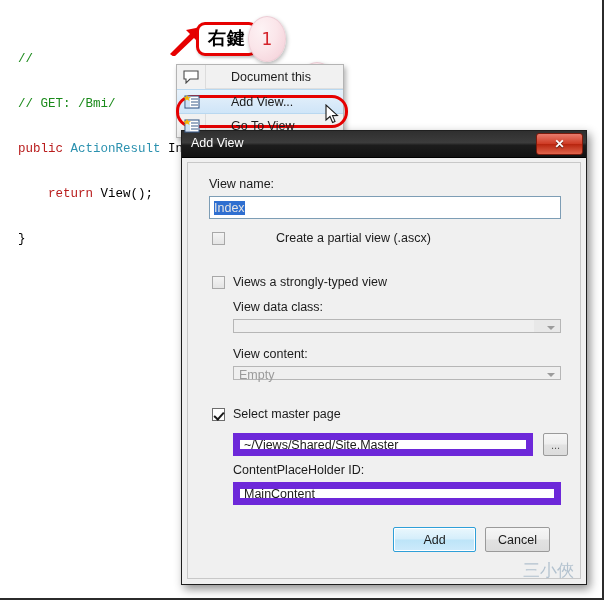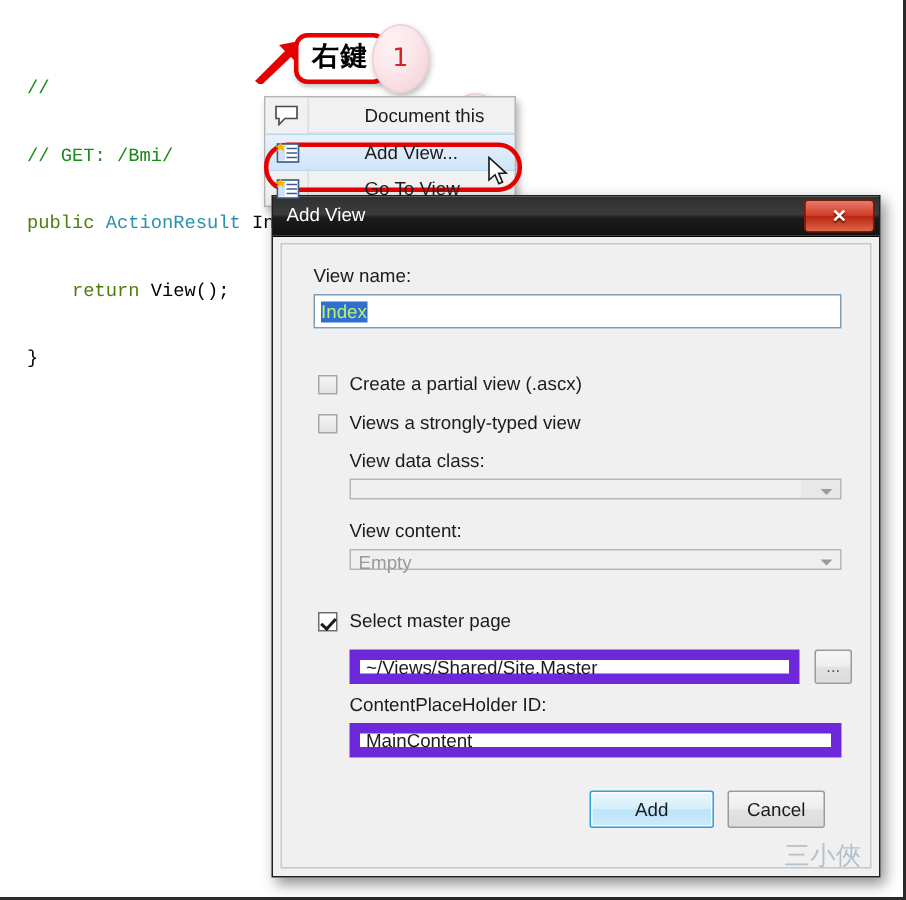--- a/index.html
+++ b/index.html
@@ -26,21 +26,21 @@
     position: absolute;
     left: 18px;
     top: 22px;
     font-family: "Liberation Mono", "DejaVu Sans Mono", monospace;
     font-size: 12.5px;
     line-height: 15px;
     white-space: pre;
     color: #000000;
   }
   .c-comment { color: #1a8a1a; }
-  .c-kw { color: #4d7c0f; }
+  .c-kw { color: #b91c1c; }
   .c-type { color: #2b91af; }
   .c-plain { color: #000000; }
 
   
   #ctxmenu {
     position: absolute;
     left: 176px;
     top: 64px;
     width: 166px;
     background: #f1f1f1;
@@ -74,24 +74,23 @@
     width: 28px;
     min-width: 28px;
     height: 23px;
     display: flex;
     align-items: center;
     justify-content: center;
     position: relative;
     z-index: 2;
   }
   .menu-item .lbl {
-    padding-left: 10px;
+    padding-left: 26px;
     position: relative;
     z-index: 2;
-    margin-left: 28px;
   }
   .menu-sep {
     height: 1px;
     background: #dfdfdf;
     margin-left: 29px;
   }
 
   
   #callout {
     position: absolute;
@@ -218,21 +217,21 @@
     border: 1px solid #7d9db5;
     font-size: 12.5px;
     color: #1b1b1b;
     padding: 3px 4px;
     display: flex;
     align-items: center;
   }
   .txtbox.plain { border: 7px solid #6d28d9; }
   .sel-text {
     background: #2f6fd0;
-    color: #bef264;
+    color: #e5e5e5;
   }
   .chk-row {
     display: flex;
     align-items: center;
     font-size: 12.5px;
     color: #1b1b1b;
   }
   .chkbox {
     width: 13px;
     height: 13px;
@@ -396,21 +395,21 @@
       <div id="closebtn">✕</div>
     </div>
 
     <div id="dlgbody">
 
       <div class="fld-label" style="position:absolute;left:21px;top:14px;">View name:</div>
       <div class="txtbox" style="position:absolute;left:21px;top:33px;width:352px;">
         <span class="sel-text">Index</span>
       </div>
 
-      <div class="chk-row" style="position:absolute;left:24px;top:86px;">
+      <div class="chk-row" style="position:absolute;left:24px;top:68px;gap:43px;">
         <span class="chkbox"></span>
         <span>Create a partial view (.ascx)</span>
       </div>
 
       <div class="chk-row" style="position:absolute;left:24px;top:112px;">
         <span class="chkbox"></span>
         <span>Views a strongly-typed view</span>
       </div>
 
       <div class="fld-label" style="position:absolute;left:45px;top:137px;">View data class:</div>

